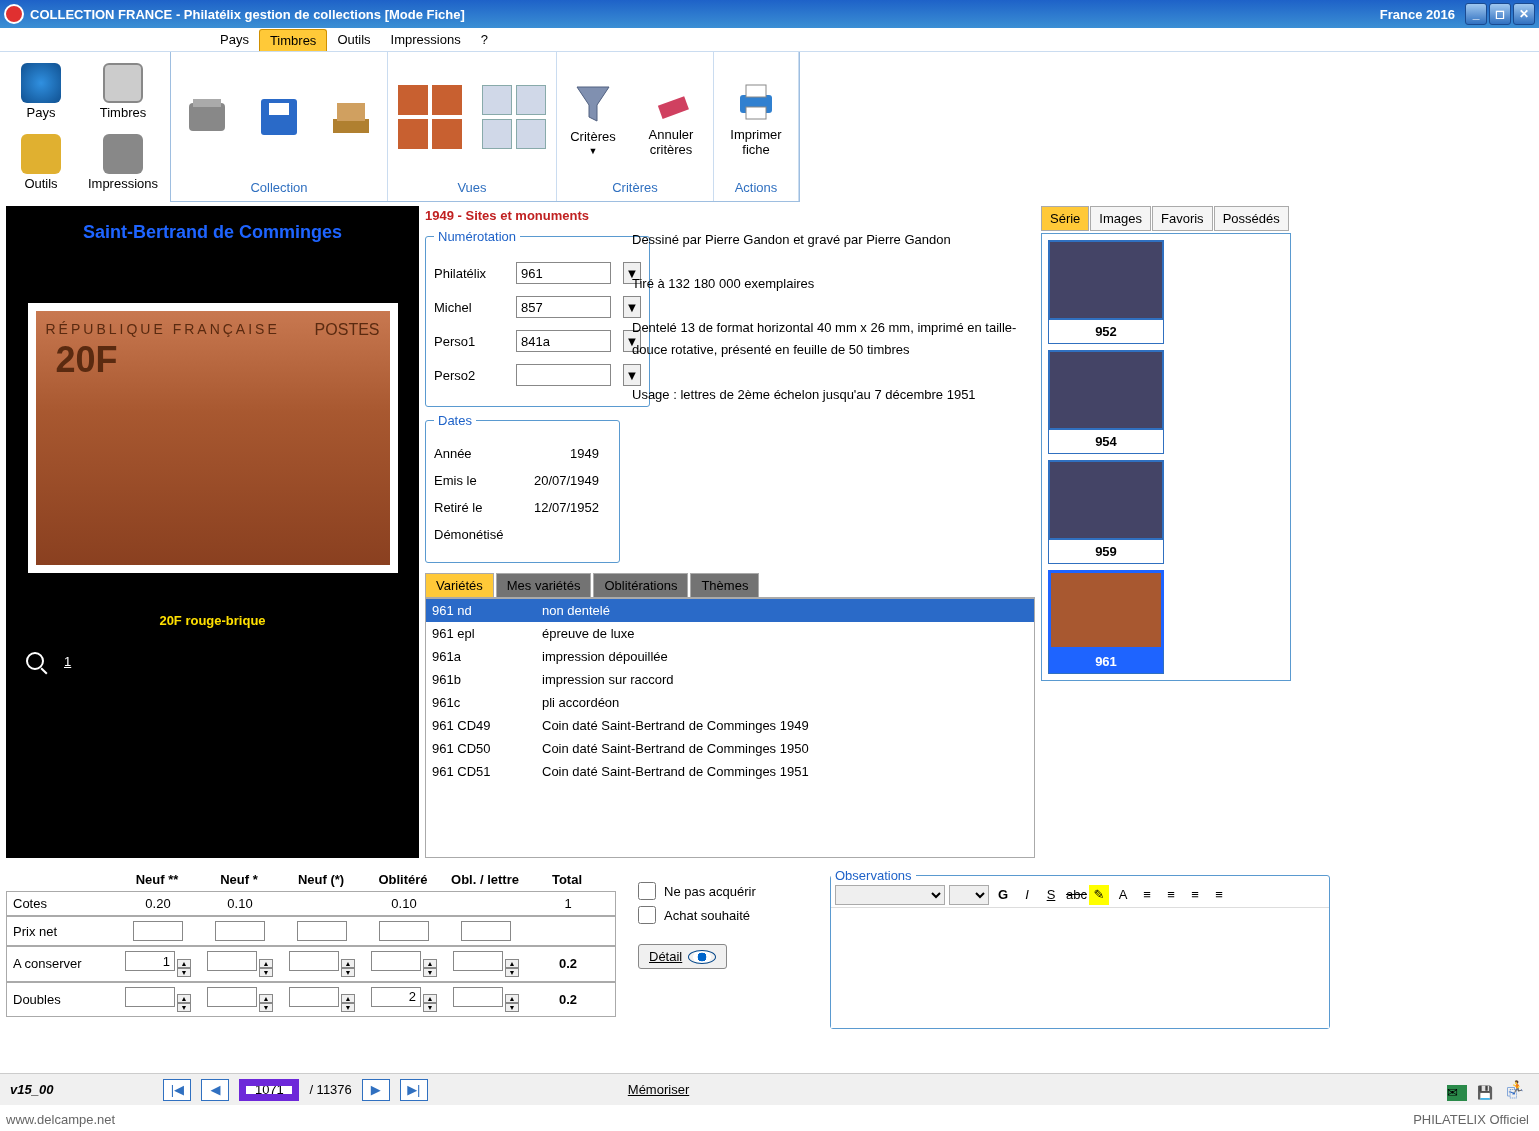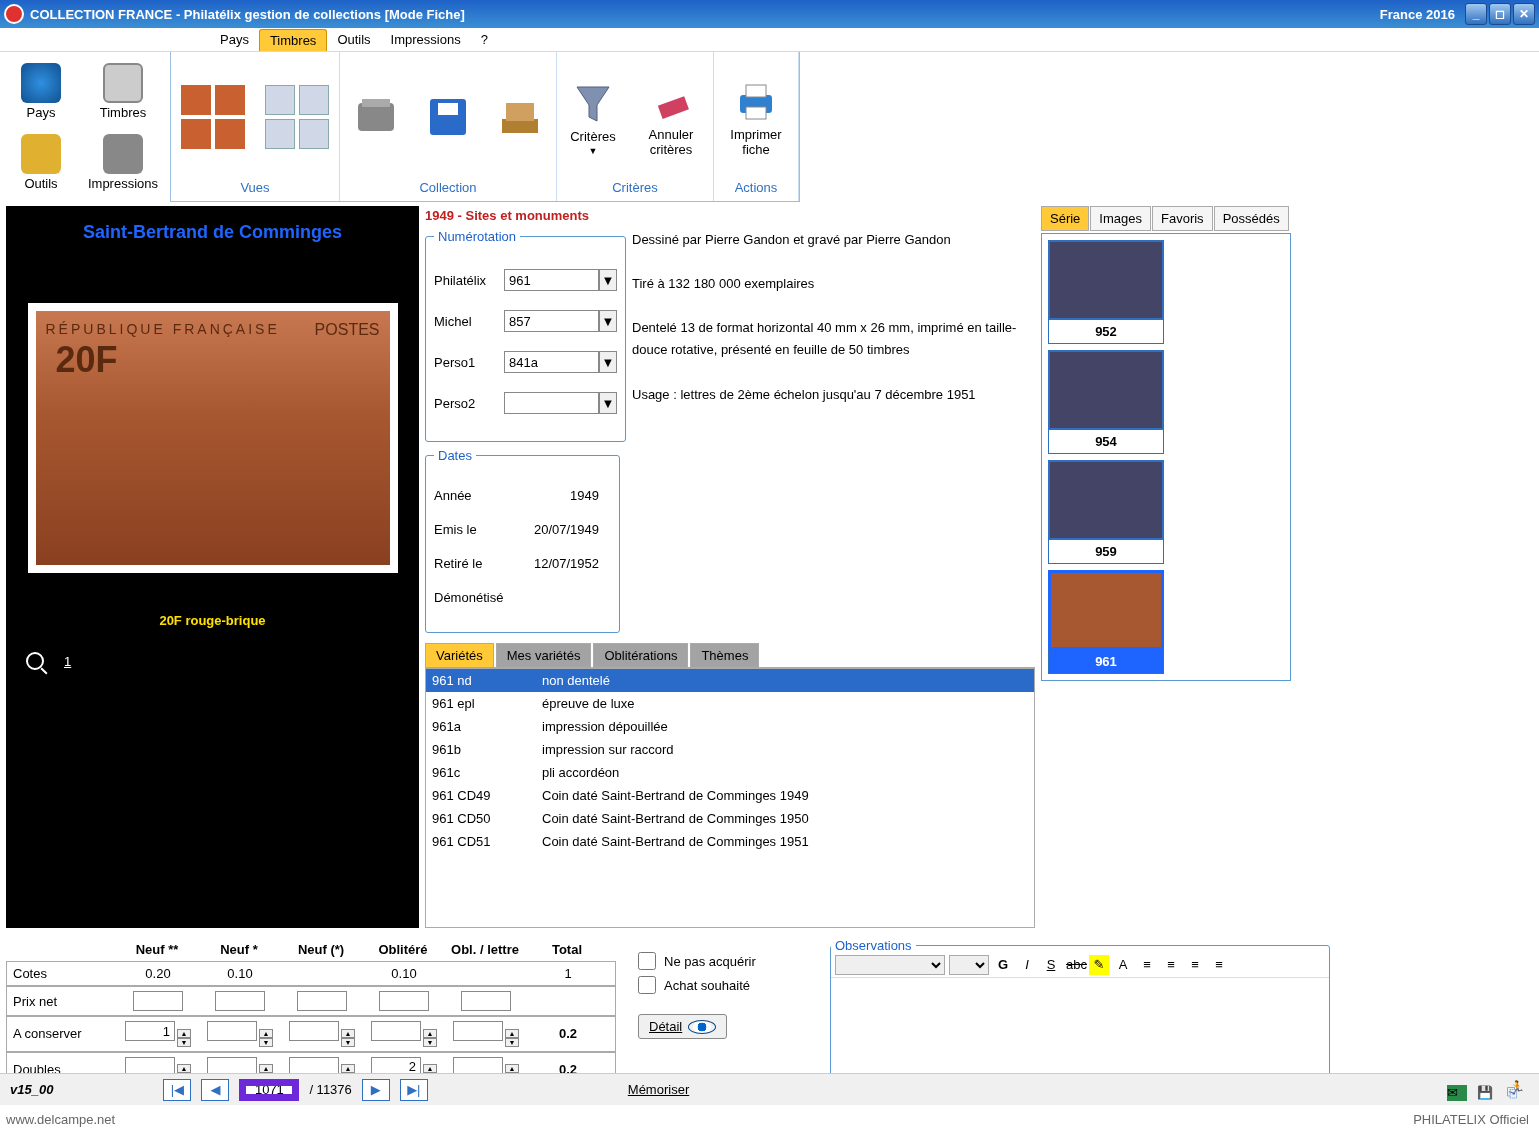--- a/index.html
+++ b/index.html
@@ -39,29 +39,29 @@
 .stamp-caption{color:#ffe000;font-weight:bold;margin:40px 0 20px;}
 .stamp-zoom{display:flex;align-items:center;gap:20px;padding:4px 12px;}
 .zicon{width:18px;height:18px;border:2px solid #fff;border-radius:50%;position:relative;}
 .zicon::after{content:"";position:absolute;width:8px;height:2px;background:#fff;bottom:-4px;right:-6px;transform:rotate(45deg);}
 
 .midcol{width:610px;}
 .series-title{color:#c02020;font-weight:bold;padding:2px 0 6px;}
 .midrow1{display:flex;gap:12px;}
 .fset{border:1px solid #5a9ad0;border-radius:3px;padding:6px 8px 8px;}
 .fset legend{color:#1e62c8;padding:0 4px;}
-.fset .frow{display:flex;align-items:center;margin:19px 0;}
+.fset .frow{display:flex;align-items:center;margin:12px 0;gap:12px;}
 .fset .flab{width:70px;}
 .fset .finput{border:1px solid #888;height:22px;width:95px;padding:0 4px;background:#fff;}
 .fset .fdrop{width:18px;height:22px;border:1px solid #888;background:#f0f0f0;display:flex;align-items:center;justify-content:center;}
 .dates .frow{justify-content:space-between;width:165px;}
 .desc{flex:1;line-height:1.7;}
 
 .tabs{margin-top:10px;display:flex;border-bottom:1px solid #aaa;}
-.tab{padding:4px 10px;border:1px solid #aaa;border-bottom:none;margin-right:2px;background:#a3a3a3;}
+.tab{padding:4px 10px;border:1px solid #aaa;border-bottom:none;margin-right:2px;background:#737373;}
 .tab.active{background:#ffc938;}
 .varlist{border:1px solid #aaa;height:260px;overflow-y:scroll;}
 .vrow{display:flex;padding:4px 6px;}
 .vrow.sel{background:#2a6ac8;color:#fff;}
 .vcode{width:110px;}
 
 .rightcol{flex:1;}
 .rtabs{display:flex;}
 .rtab{padding:4px 8px;border:1px solid #aaa;background:#f5f5f5;margin-right:1px;}
 .rtab.active{background:#ffc938;}
@@ -141,45 +141,20 @@
     <div class="qbtn">
         <div class="qicon" style="background:#e0b030;"></div>
         <span>Outils</span>
       </div>
     <div class="qbtn">
         <div class="qicon" style="background:#888;"></div>
         <span>Impressions</span>
       </div>
   </div>
   <div class="ribbon">
-    <div class="rgroup">
-      <div class="ritems">
-        <div>
-          <div style="display:flex;">
-              <div class="rsmall" style="background:#c86030;"></div>
-              <div class="rsmall" style="background:#c86030;"></div>
-            </div>
-          <div style="display:flex;">
-              <div class="rsmall" style="background:#c86030;"></div>
-              <div class="rsmall" style="background:#c86030;"></div>
-            </div>
-        </div>
-        <div>
-          <div style="display:flex;">
-              <div class="rsmall" style="background:#d0d8e8;border:1px solid #8aa;"></div>
-              <div class="rsmall" style="background:#d0d8e8;border:1px solid #8aa;"></div>
-            </div>
-          <div style="display:flex;">
-              <div class="rsmall" style="background:#d0d8e8;border:1px solid #8aa;"></div>
-              <div class="rsmall" style="background:#d0d8e8;border:1px solid #8aa;"></div>
-            </div>
-        </div>
-      </div>
-      <div class="rlabel">Vues</div>
-    </div>
     <div class="rgroup">
       <div class="ritems">
         <div class="rbtn">
             <svg class="ricon" viewBox="0 0 48 48">
               <rect x="6" y="10" width="36" height="28" rx="4" fill="#888"></rect>
               <rect x="10" y="6" width="28" height="8" fill="#aaa"></rect>
             </svg>
           </div>
         <div class="rbtn">
             <svg class="ricon" viewBox="0 0 48 48">
@@ -191,20 +166,45 @@
             <svg class="ricon" viewBox="0 0 48 48">
               <rect x="6" y="26" width="36" height="14" fill="#b08030"></rect>
               <rect x="10" y="10" width="28" height="18" fill="#d0a060"></rect>
             </svg>
           </div>
       </div>
       <div class="rlabel">Collection</div>
     </div>
     <div class="rgroup">
       <div class="ritems">
+        <div>
+          <div style="display:flex;">
+              <div class="rsmall" style="background:#c86030;"></div>
+              <div class="rsmall" style="background:#c86030;"></div>
+            </div>
+          <div style="display:flex;">
+              <div class="rsmall" style="background:#c86030;"></div>
+              <div class="rsmall" style="background:#c86030;"></div>
+            </div>
+        </div>
+        <div>
+          <div style="display:flex;">
+              <div class="rsmall" style="background:#d0d8e8;border:1px solid #8aa;"></div>
+              <div class="rsmall" style="background:#d0d8e8;border:1px solid #8aa;"></div>
+            </div>
+          <div style="display:flex;">
+              <div class="rsmall" style="background:#d0d8e8;border:1px solid #8aa;"></div>
+              <div class="rsmall" style="background:#d0d8e8;border:1px solid #8aa;"></div>
+            </div>
+        </div>
+      </div>
+      <div class="rlabel">Vues</div>
+    </div>
+    <div class="rgroup">
+      <div class="ritems">
         <div class="rbtn">
             <svg class="ricon" viewBox="0 0 48 48">
               <polygon points="8,8 40,8 28,26 28,42 20,38 20,26" fill="#8090b0" stroke="#506080"></polygon>
             </svg>
             <span>Critères</span>
             <span style="font-size:9px;">▼</span>
           </div>
         <div class="rbtn">
             <svg class="ricon" viewBox="0 0 48 48">
               <rect x="10" y="24" width="28" height="14" fill="#d04060" transform="rotate(-20 24 24)"></rect>

